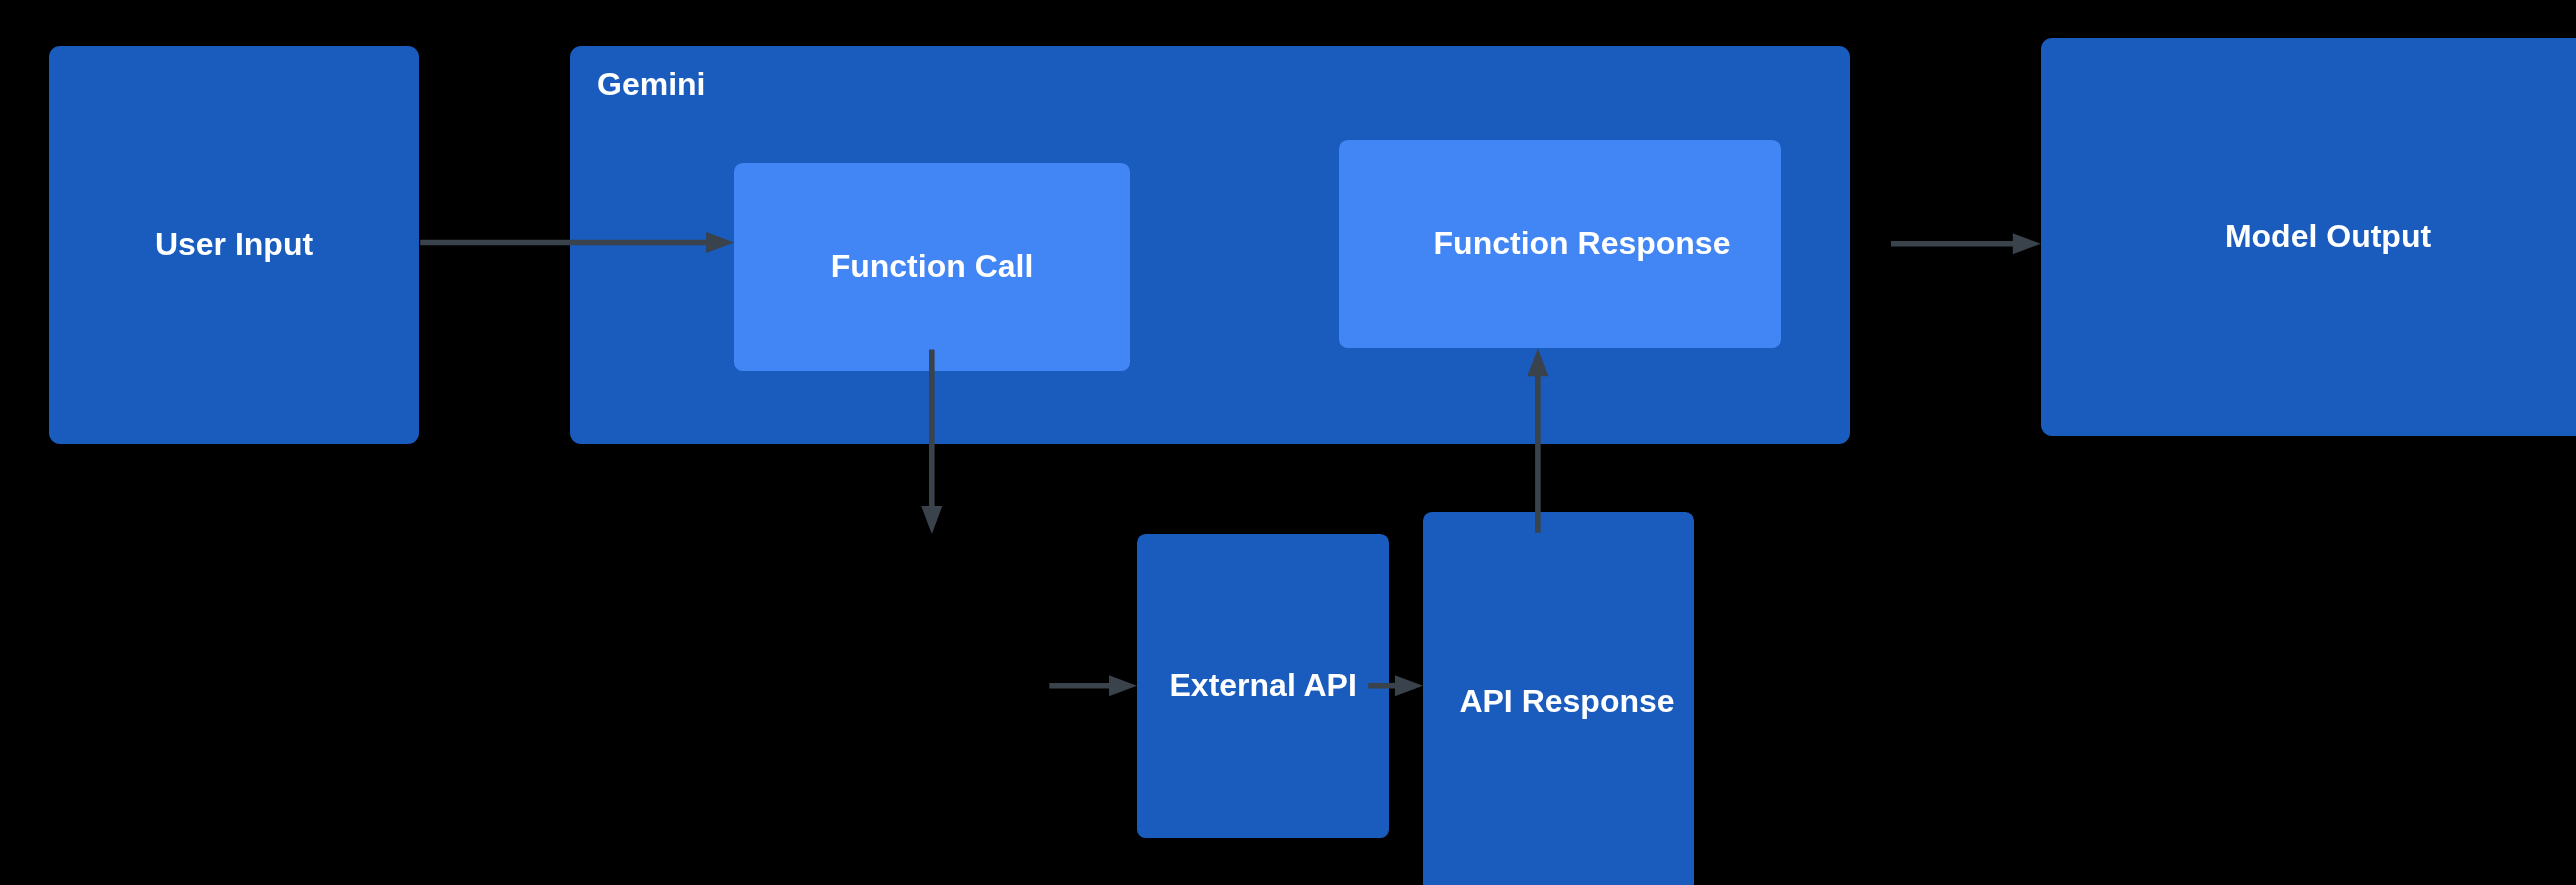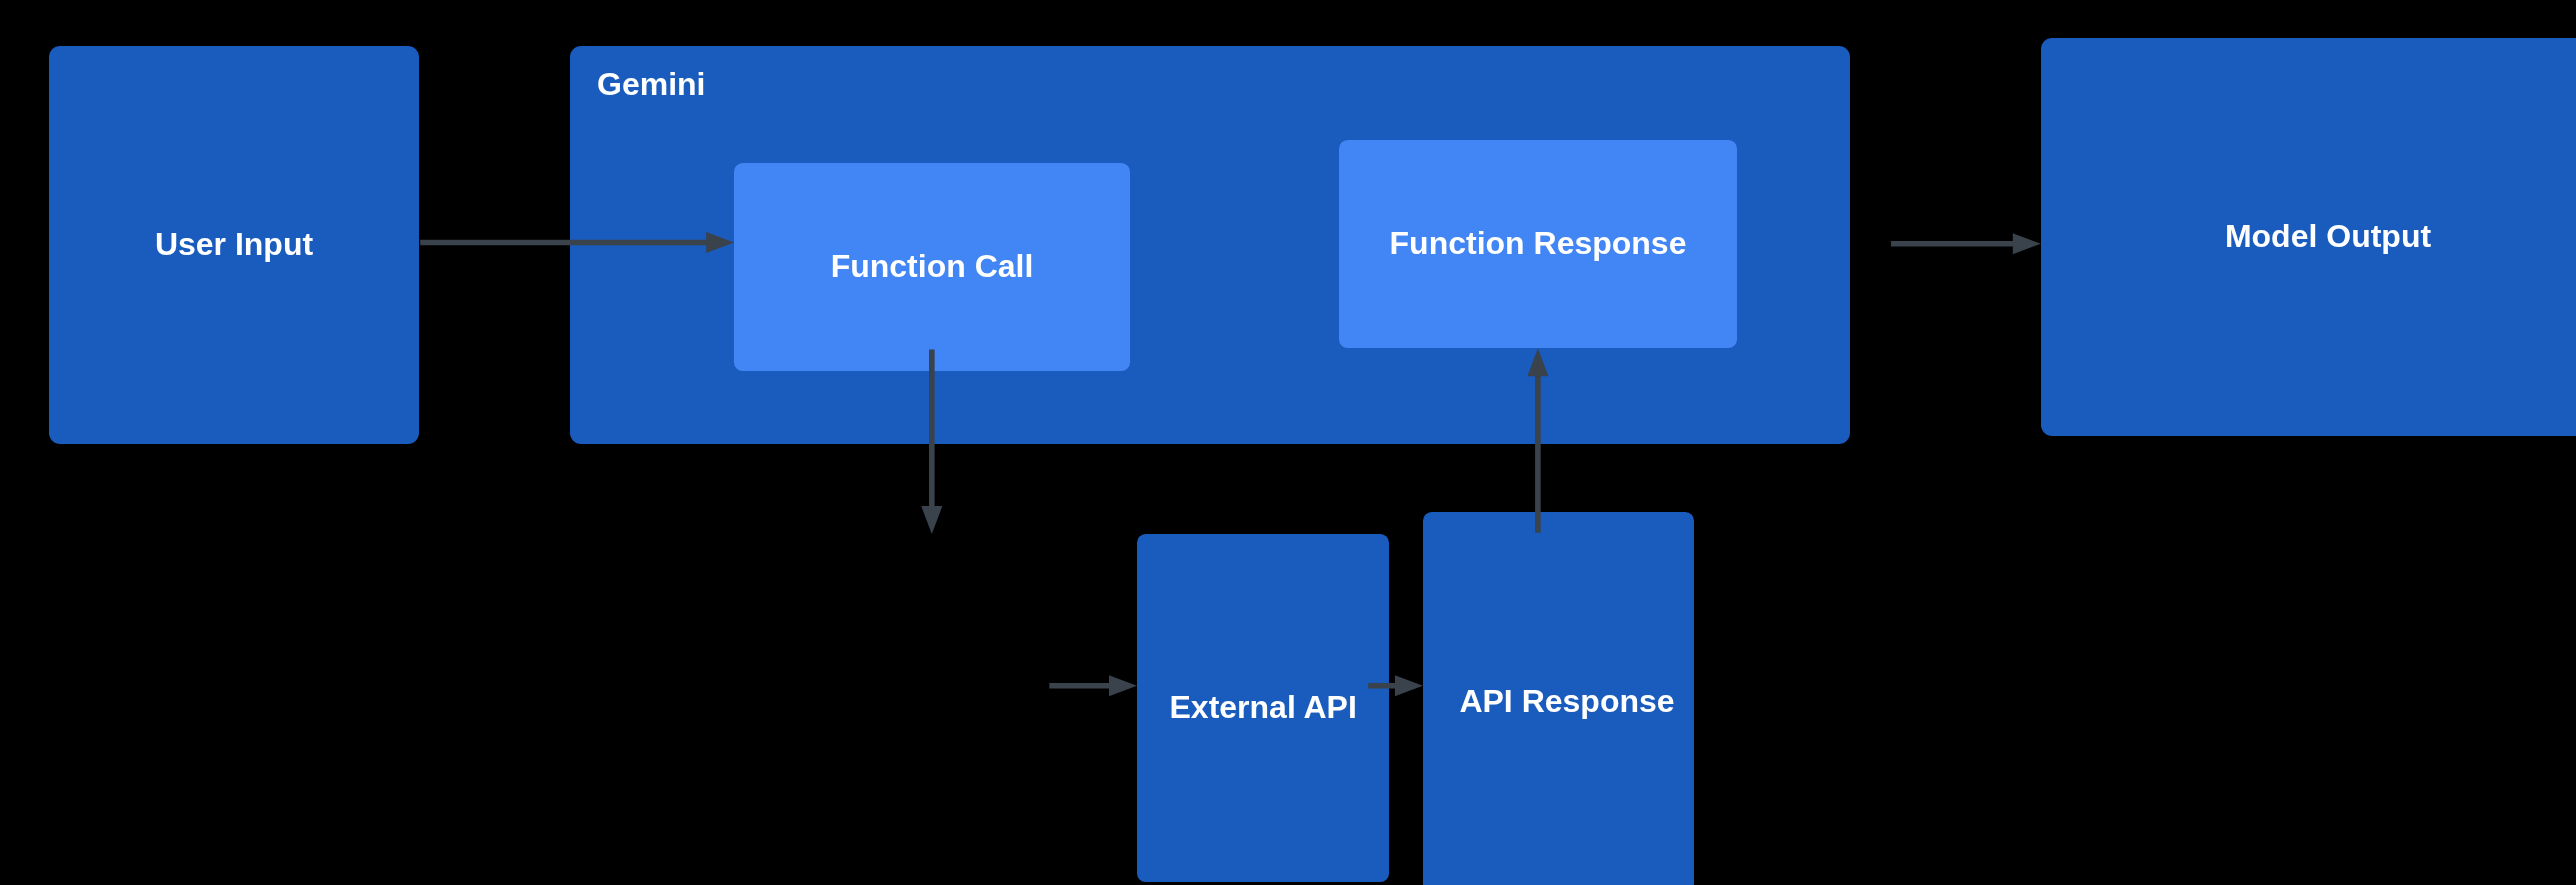--- a/index.html
+++ b/index.html
@@ -42,24 +42,24 @@
     left:27px;top:20px;
     color:var(--text);
     font-weight:bold;
     font-size:32px;
   }
   .small{border-radius:8.7px;padding:0 11.2px;}
   
   #user-input       {left:49px;  top:46px;  width:370px;  height:398px;}
   #gemini           {left:570px; top:46px;  width:1280px; height:398px;}
   #function-call    {left:164px; top:94px; width:396px;  height:208px;margin-top:23px;}
-  #function-response{left:769px;top:94px; width:398px;  height:208px;}
+  #function-response{left:769px;top:94px; width:398px;  height:208px;padding-left:44px;}
   #model-output     {left:2041px;top:38px;  width:574px;  height:398px;}
   #api-parameters   {left:817px;top:534px; width:231px;  height:304px;}
-  #external-api     {left:1137px;top:534px; width:230px;  height:348px;}
+  #external-api     {left:1137px;top:534px; width:230px;  height:304px;}
   #api-response     {left:1423px;top:512px; width:232px;  height:380px;padding-left:28px;}
   .arrows{
     position:absolute;left:0;top:0;width:2576px;height:886px;
     pointer-events:none;
   }
   .arrows line{stroke:var(--arrow);stroke-width:9px;}
   .arrows polygon{fill:var(--arrow);}
 </style>
 </head>
 <body>

